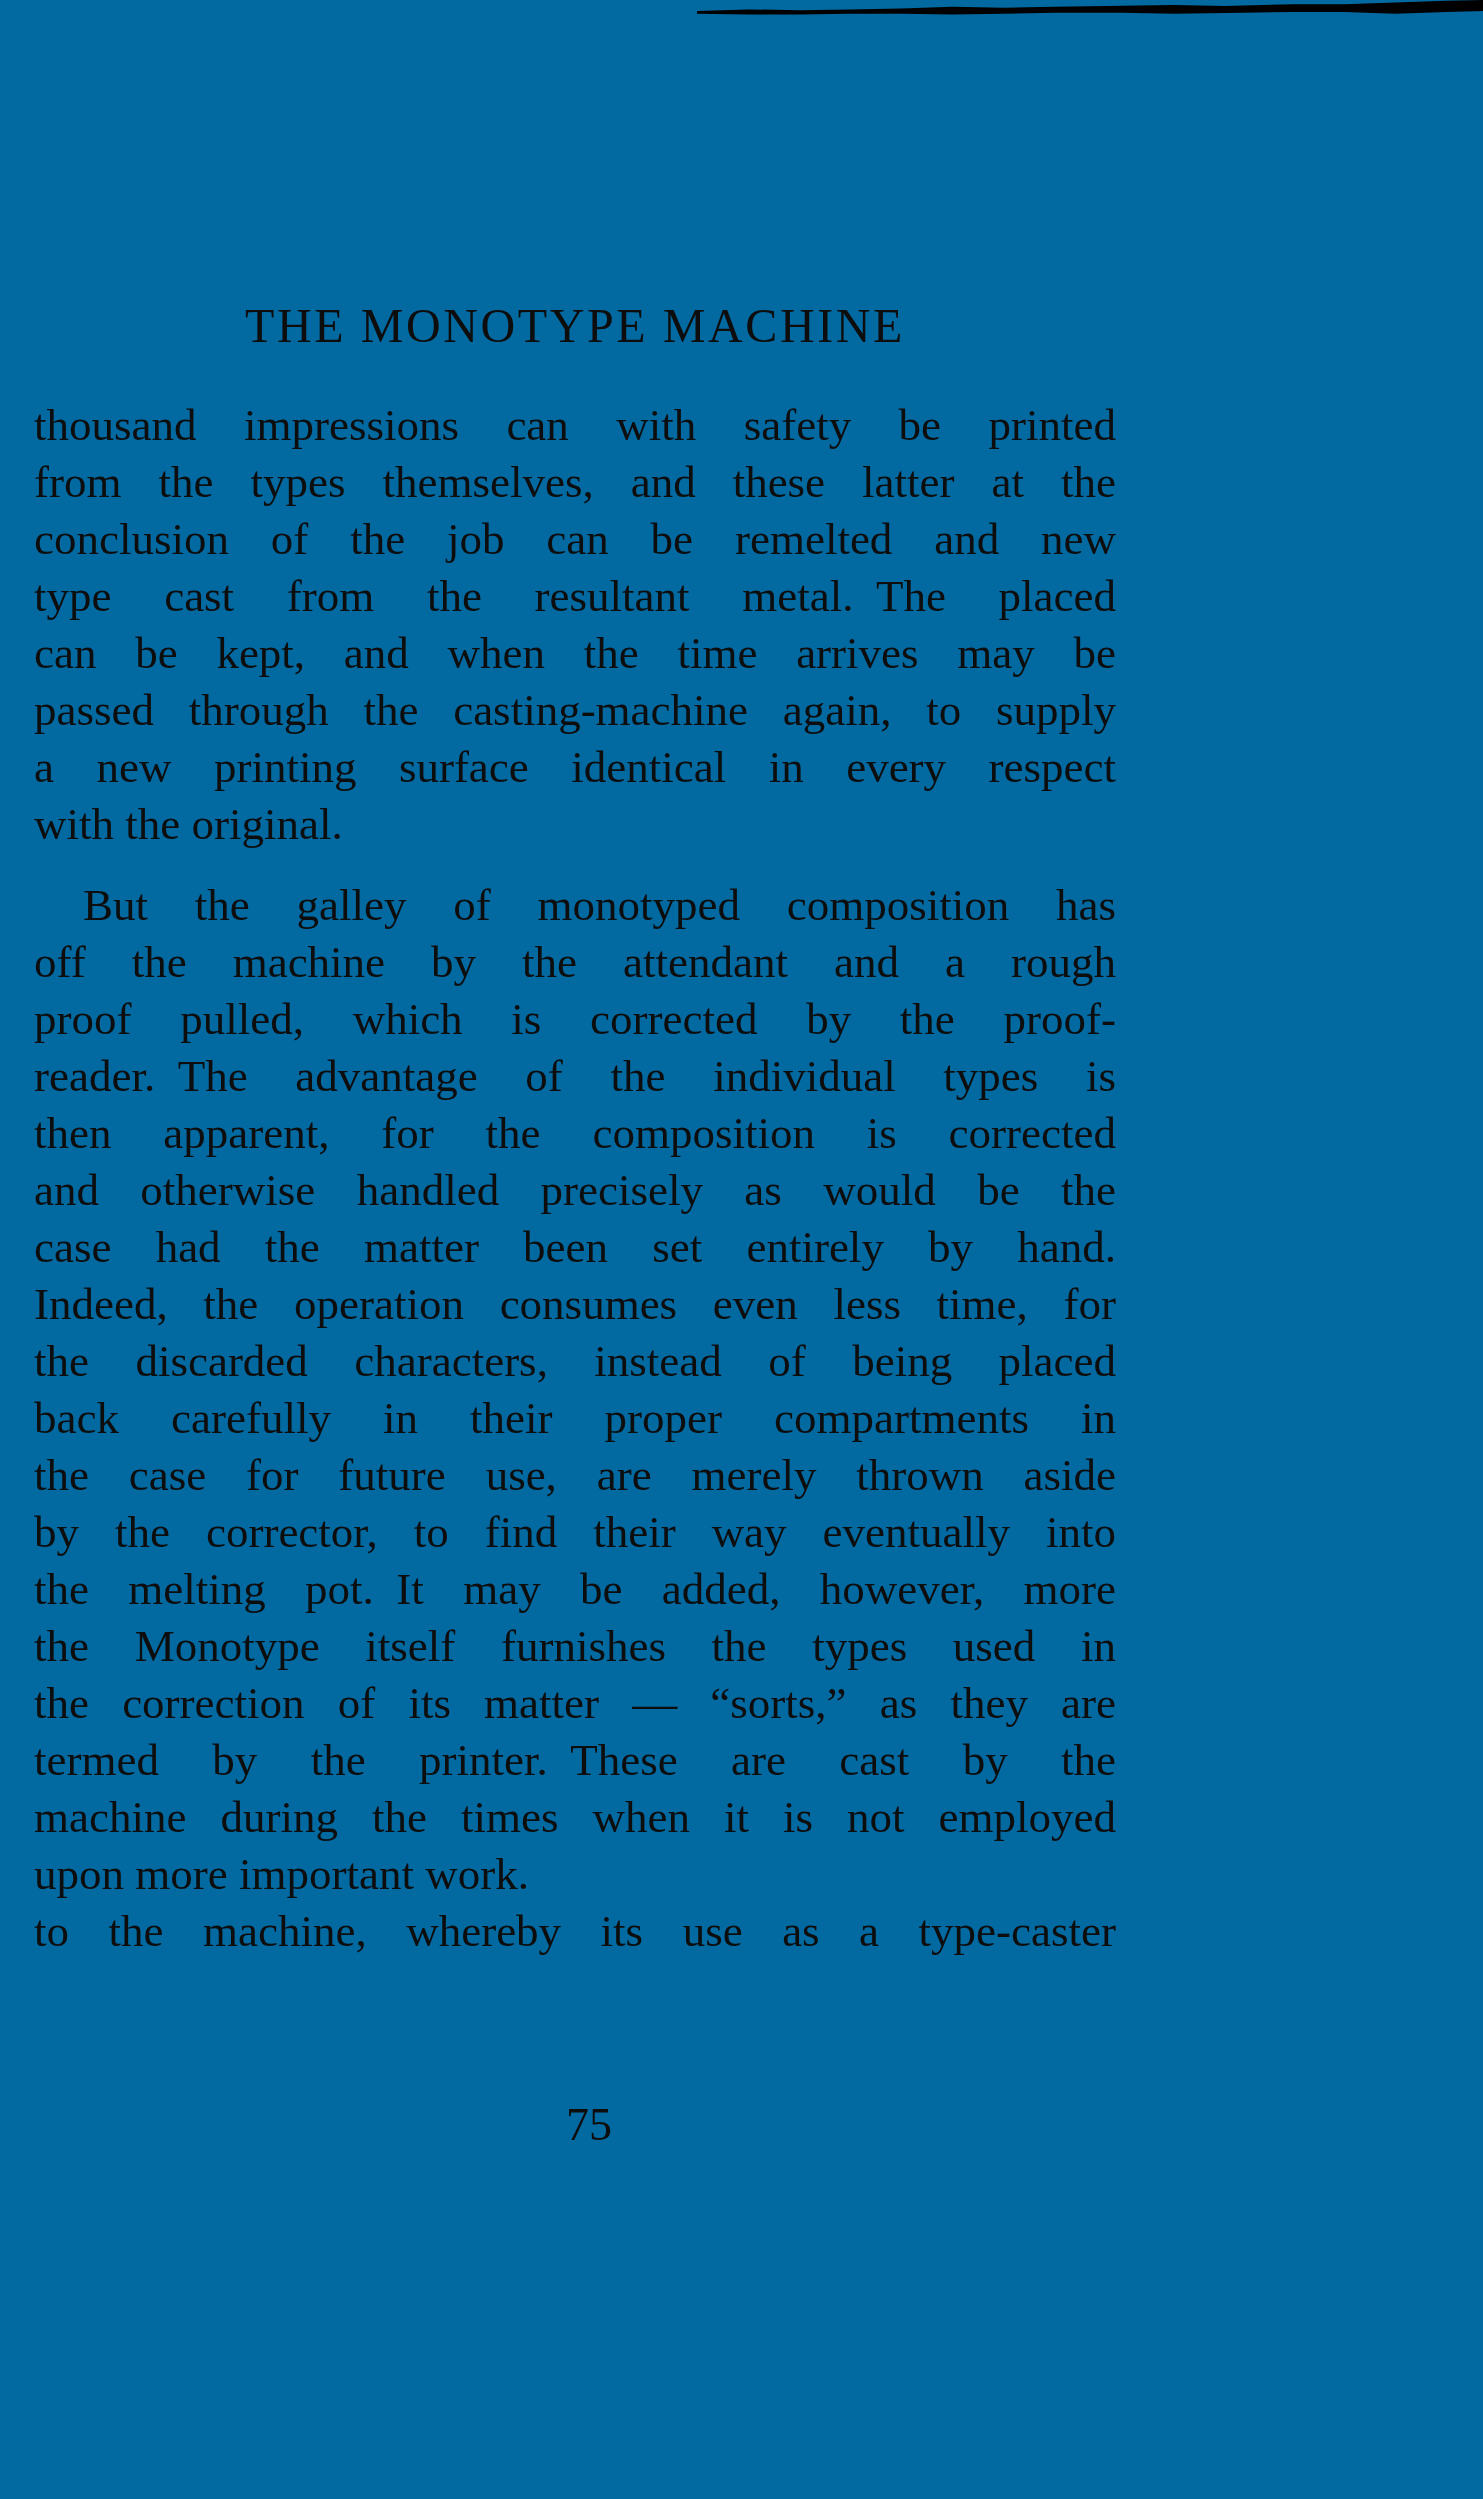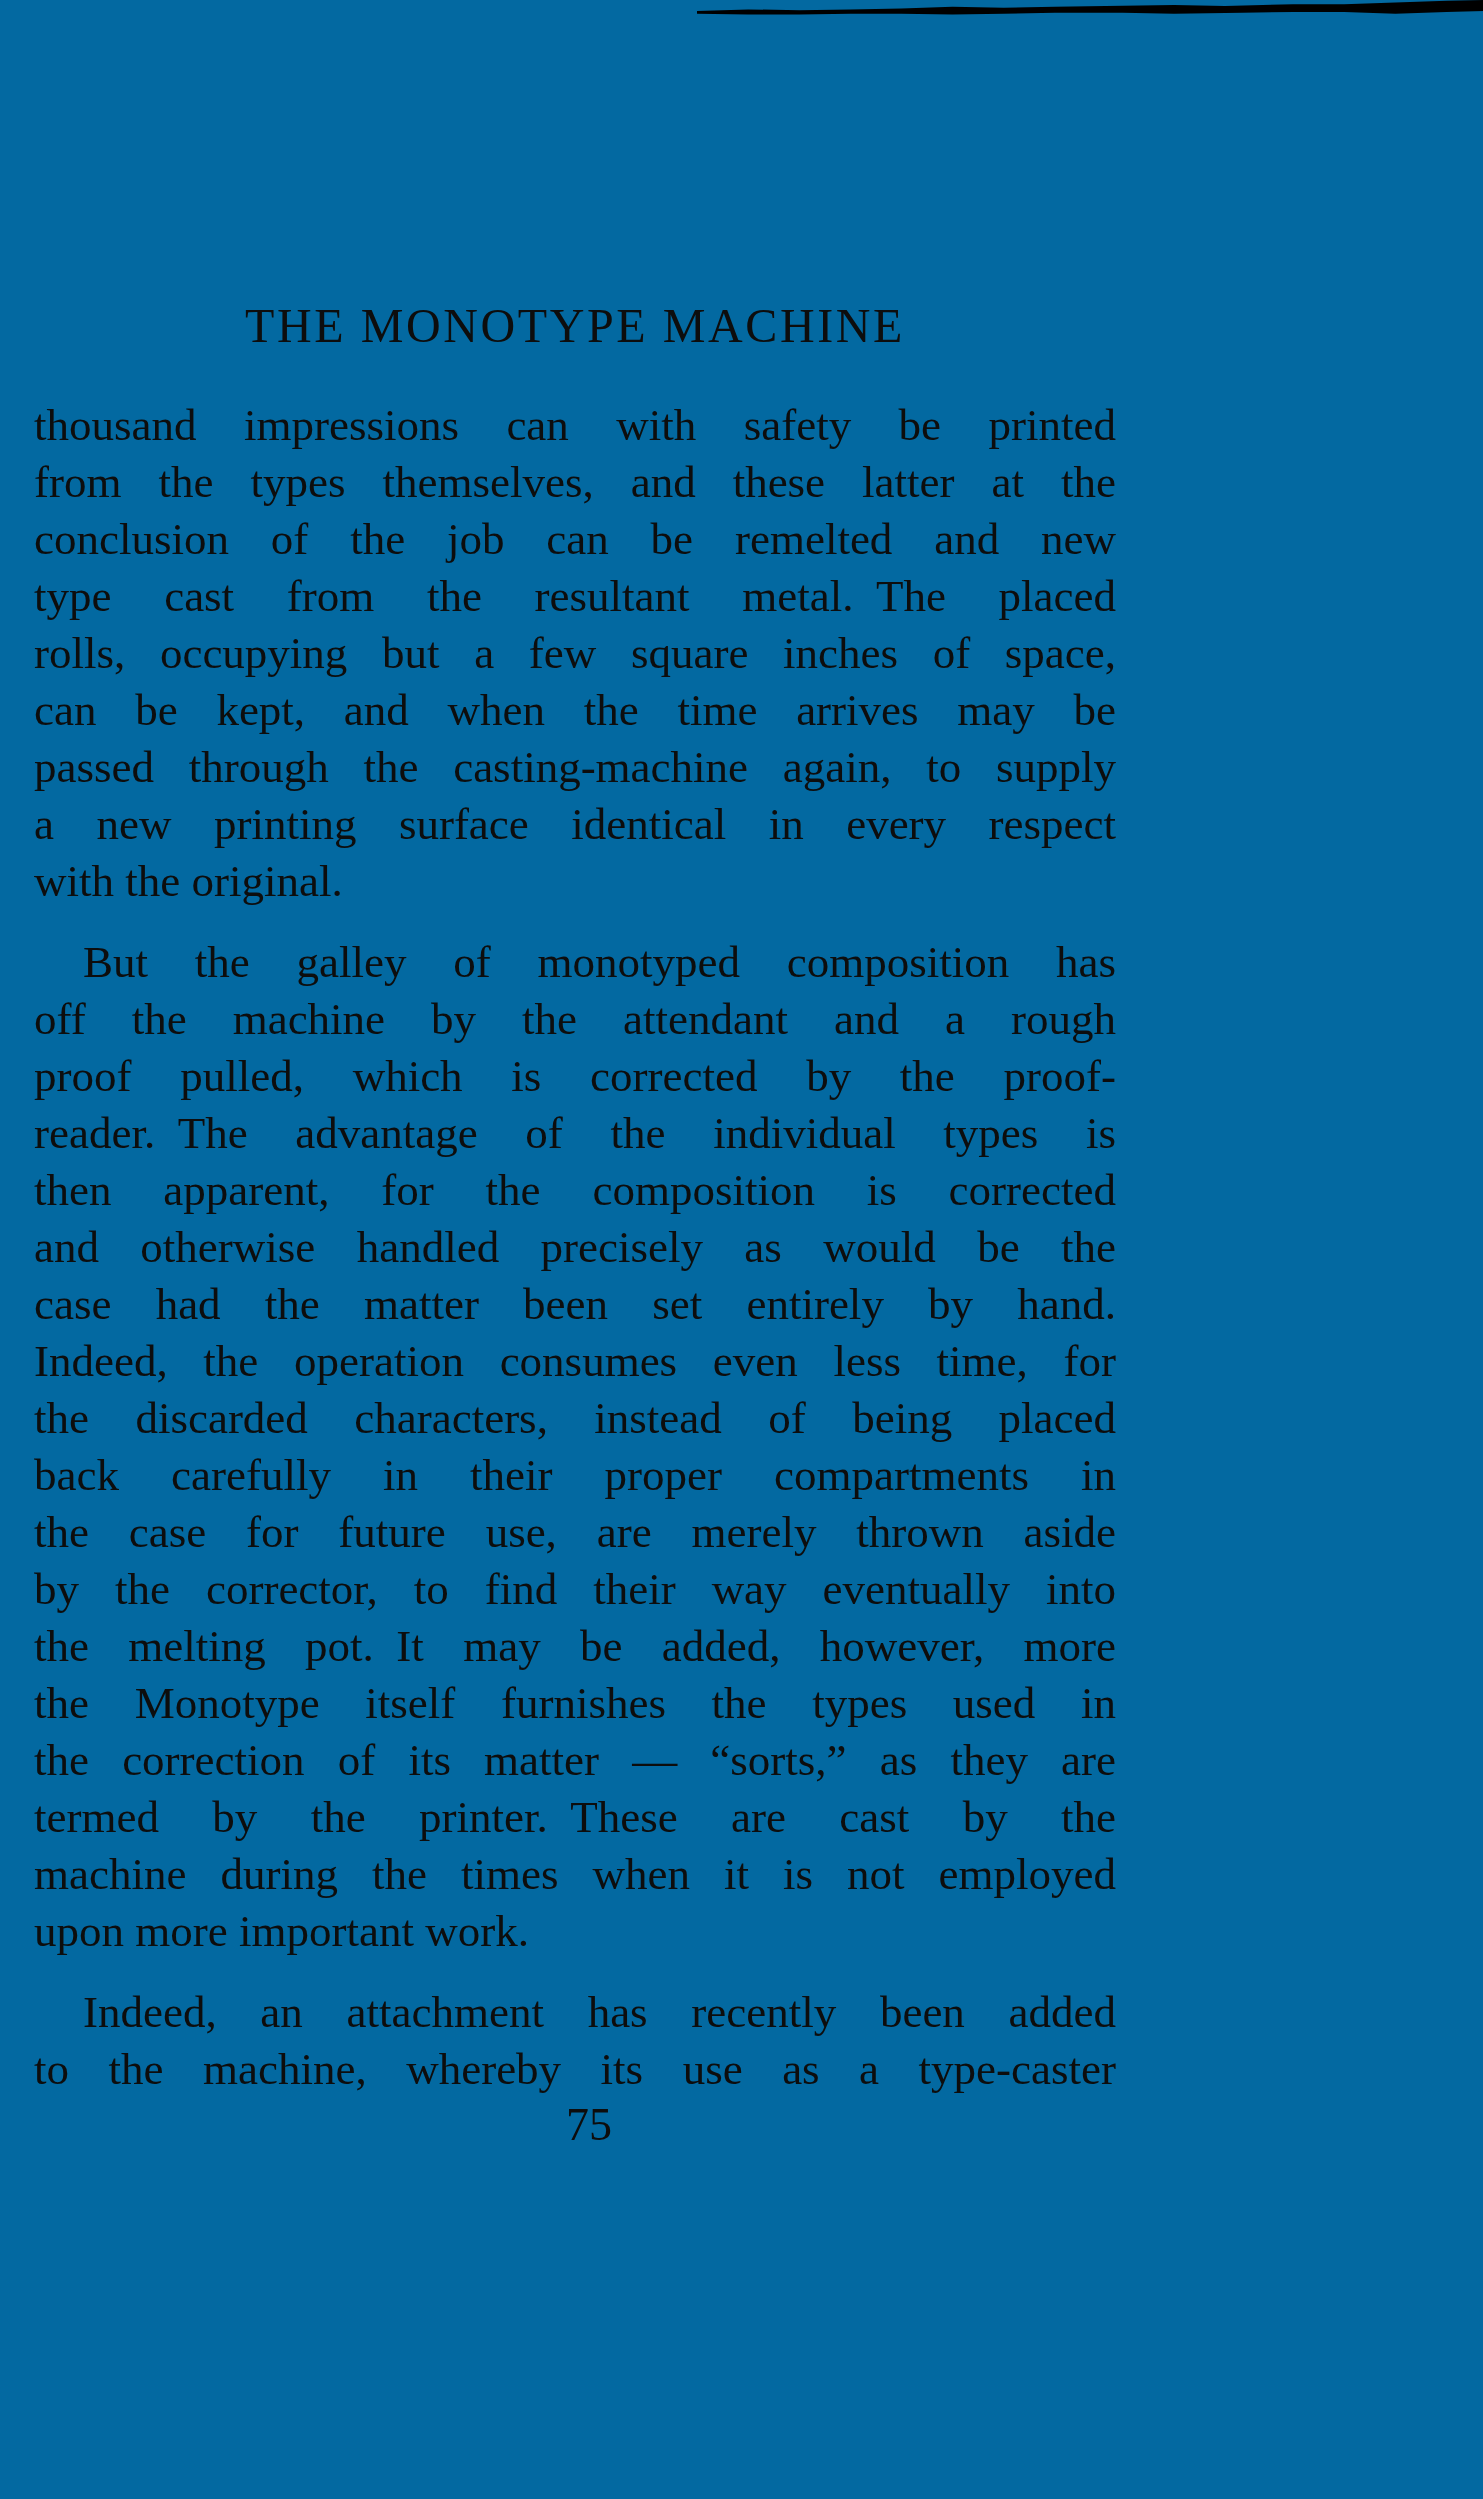--- a/index.html
+++ b/index.html
@@ -66,21 +66,20 @@
       300,17 240,16 180,16 120,17 60,17 0,16"></polygon>
   </svg>
 
   <h1 class="heading">THE MONOTYPE MACHINE</h1>
 
   <div class="text-block">
       <div class="line">thousand impressions can with safety be printed</div>
       <div class="line">from the types themselves, and these latter at the</div>
       <div class="line">conclusion of the job can be remelted and new</div>
       <div class="line">type cast from the resultant metal. The placed</div>
-      <div class="line">rolls, occupying but a few square inches of space,</div>
       <div class="line">can be kept, and when the time arrives may be</div>
       <div class="line">passed through the casting-machine again, to supply</div>
       <div class="line">a new printing surface identical in every respect</div>
       <div class="line last">with the original.</div>
       <div class="line indent">But the galley of monotyped composition has</div>
       <div class="line">off the machine by the attendant and a rough</div>
       <div class="line">proof pulled, which is corrected by the proof-</div>
       <div class="line">reader. The advantage of the individual types is</div>
       <div class="line">then apparent, for the composition is corrected</div>
       <div class="line">and otherwise handled precisely as would be the</div>
@@ -89,20 +88,19 @@
       <div class="line">the discarded characters, instead of being placed</div>
       <div class="line">back carefully in their proper compartments in</div>
       <div class="line">the case for future use, are merely thrown aside</div>
       <div class="line">by the corrector, to find their way eventually into</div>
       <div class="line">the melting pot. It may be added, however, more</div>
       <div class="line">the Monotype itself furnishes the types used in</div>
       <div class="line">the correction of its matter — “sorts,” as they are</div>
       <div class="line">termed by the printer. These are cast by the</div>
       <div class="line">machine during the times when it is not employed</div>
       <div class="line last">upon more important work.</div>
-      <div class="line indent">Indeed, an attachment has recently been added</div>
       <div class="line">to the machine, whereby its use as a type-caster</div>
     </div>
 
   <div class="page-number">75</div>
 
 </div>
 
 
 </body></html>

